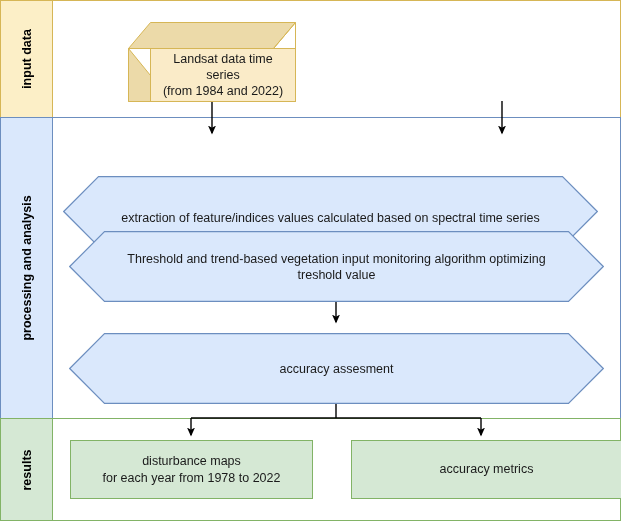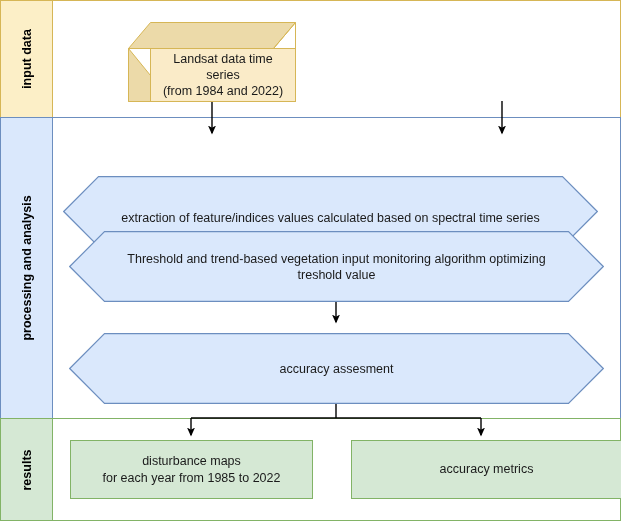--- a/index.html
+++ b/index.html
@@ -204,20 +204,20 @@
 
   <div class="node hex" style="left:69px; top:321px; width:535px; height:71px;margin-top:12px;">
     <svg width="535" height="71" viewBox="0 0 535 71">
       <polygon points="0.7,35.5 35.5,0.7 499.5,0.7 534.3,35.5 499.5,70.3 35.5,70.3" fill="#DAE8FC" stroke="#6C8EBF" stroke-width="1.2"></polygon>
     </svg>
     <div class="hex-label">accuracy assesment</div>
   </div>
 
   <div class="node rect" style="left:70px; top:440px; width:243px; height:59px;">
     <span>disturbance maps
-for each year from 1985 to 2022</span>
+for each year from 1978 to 2022</span>
   </div>
 
   <div class="node rect" style="left:351px; top:440px; width:271px; height:59px;">
     <span>accuracy metrics</span>
   </div>
 
 </div>
 
 </body></html>

